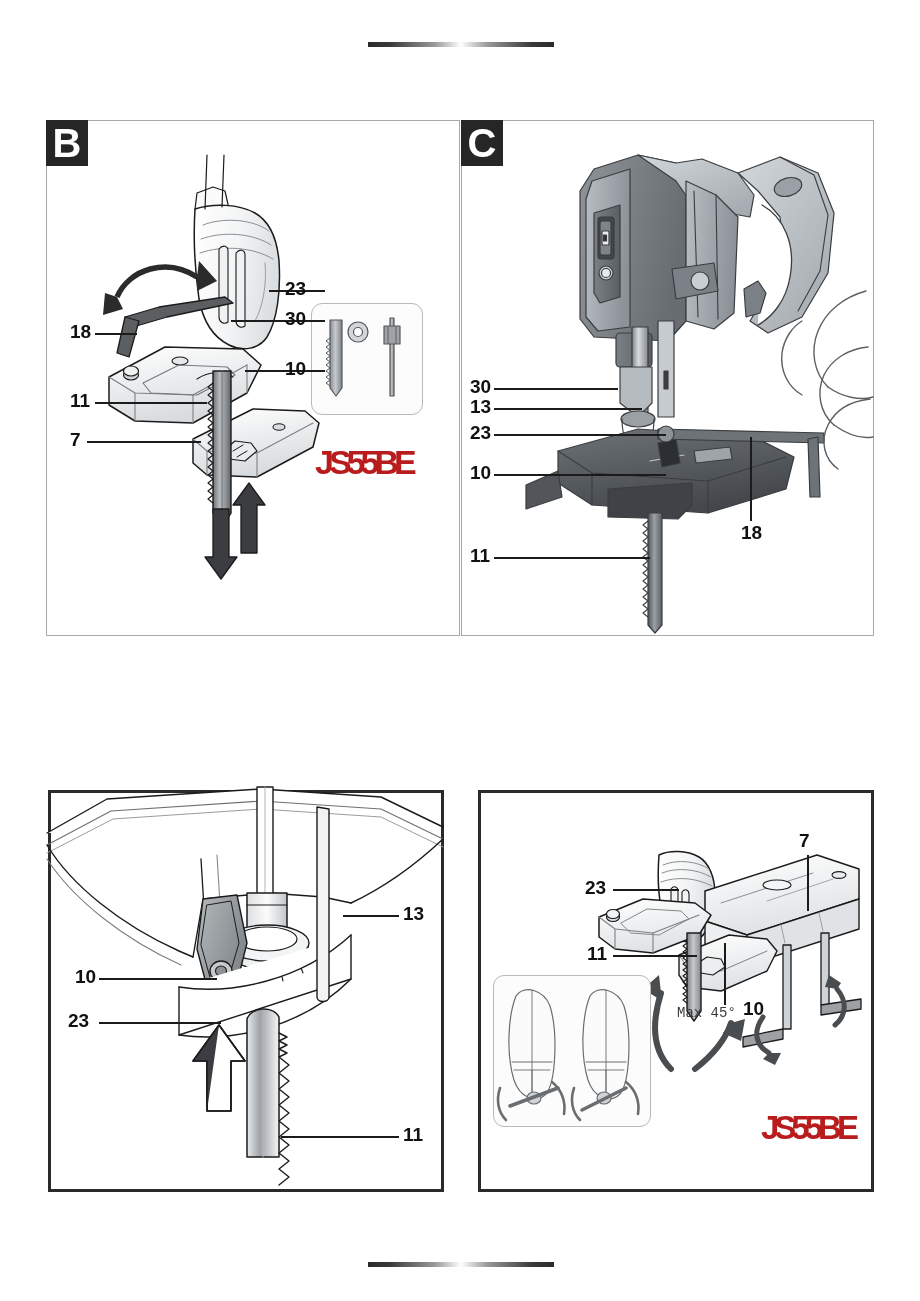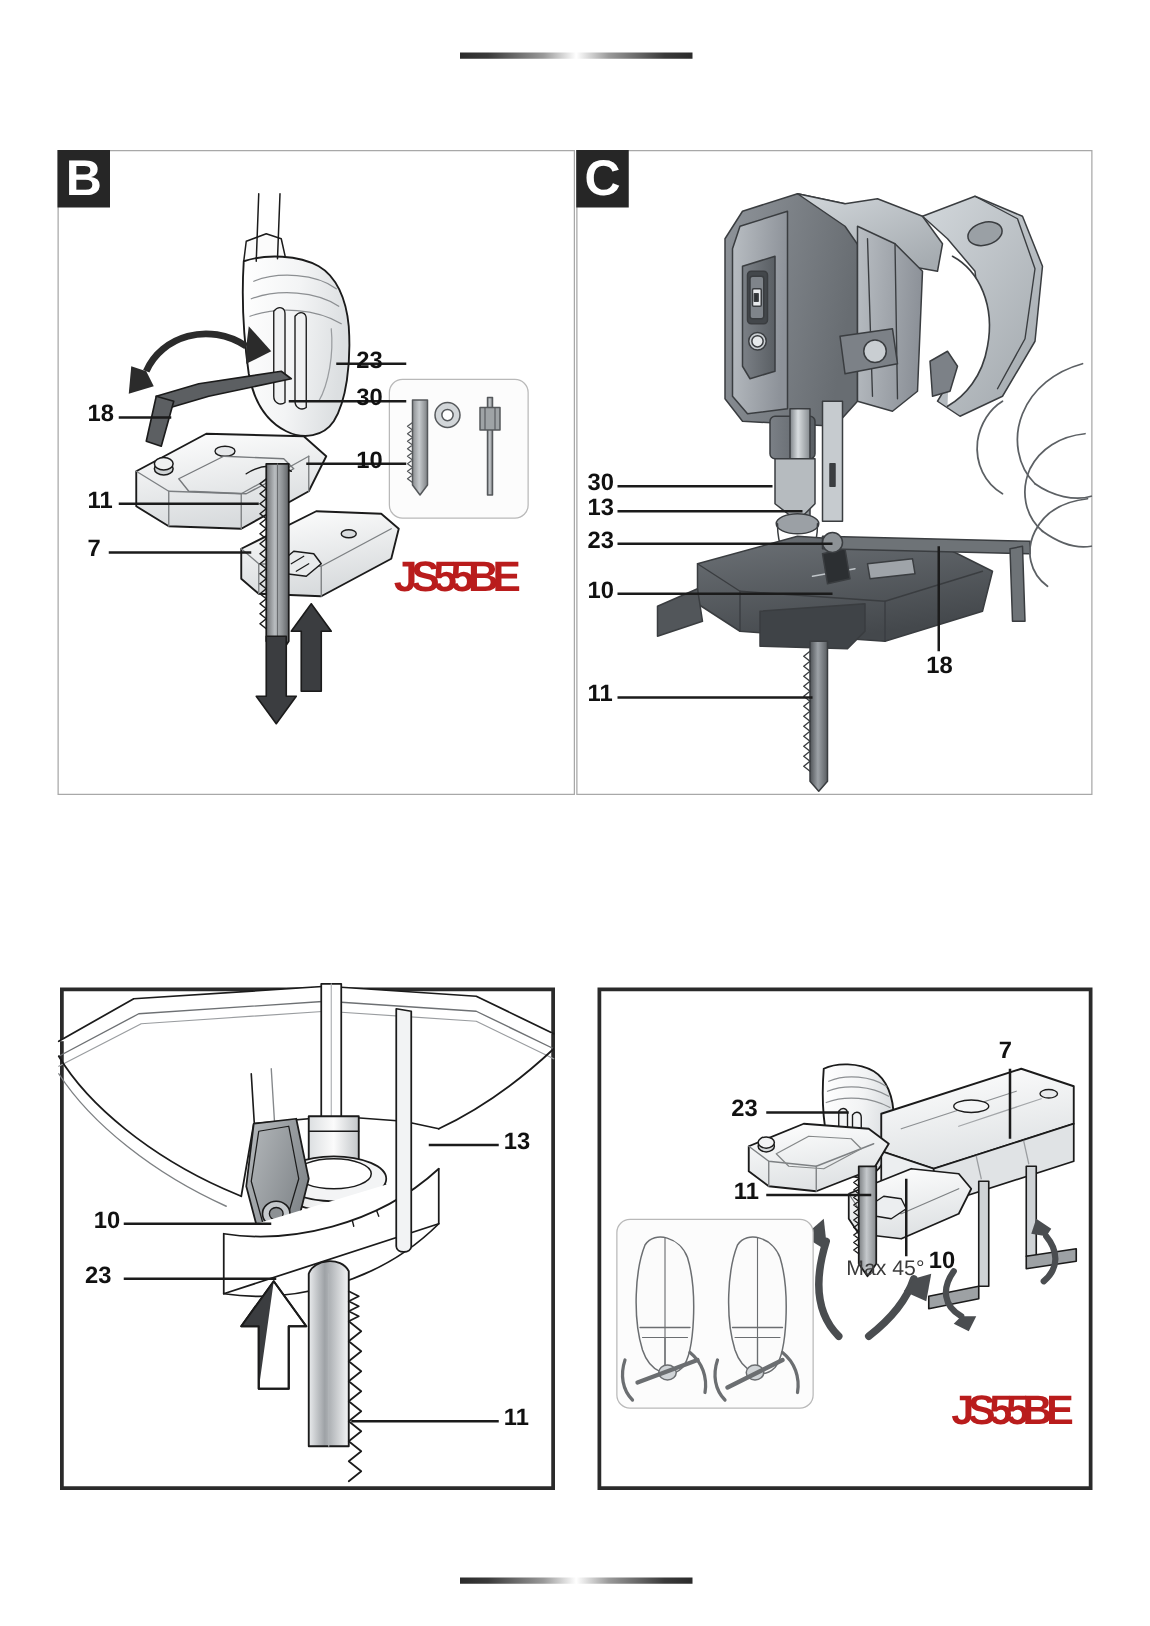--- a/index.html
+++ b/index.html
@@ -102,22 +102,22 @@
   .inset {
     position: absolute;
     border: 1.4px solid #b9b9b9;
     border-radius: 11px;
     background: #fcfcfc;
     box-sizing: border-box;
   }
 
   .maxangle {
     position: absolute;
-    font-family: Liberation Sans, sans-serif;
-    font-size: 17px;
+    font-family: Liberation Mono, monospace;
+    font-size: 14px;
     color: #3a3a3a;
     white-space: nowrap;
   }
 
   svg { display: block; overflow: visible; }
   .art { position: absolute; left: 0; top: 0; }
 </style>
 </head>
 <body>
 

